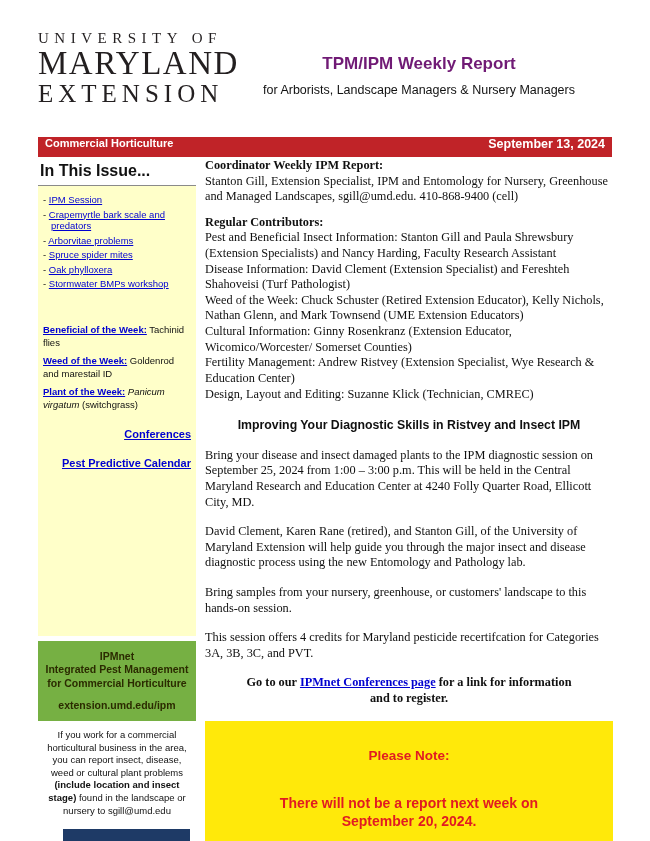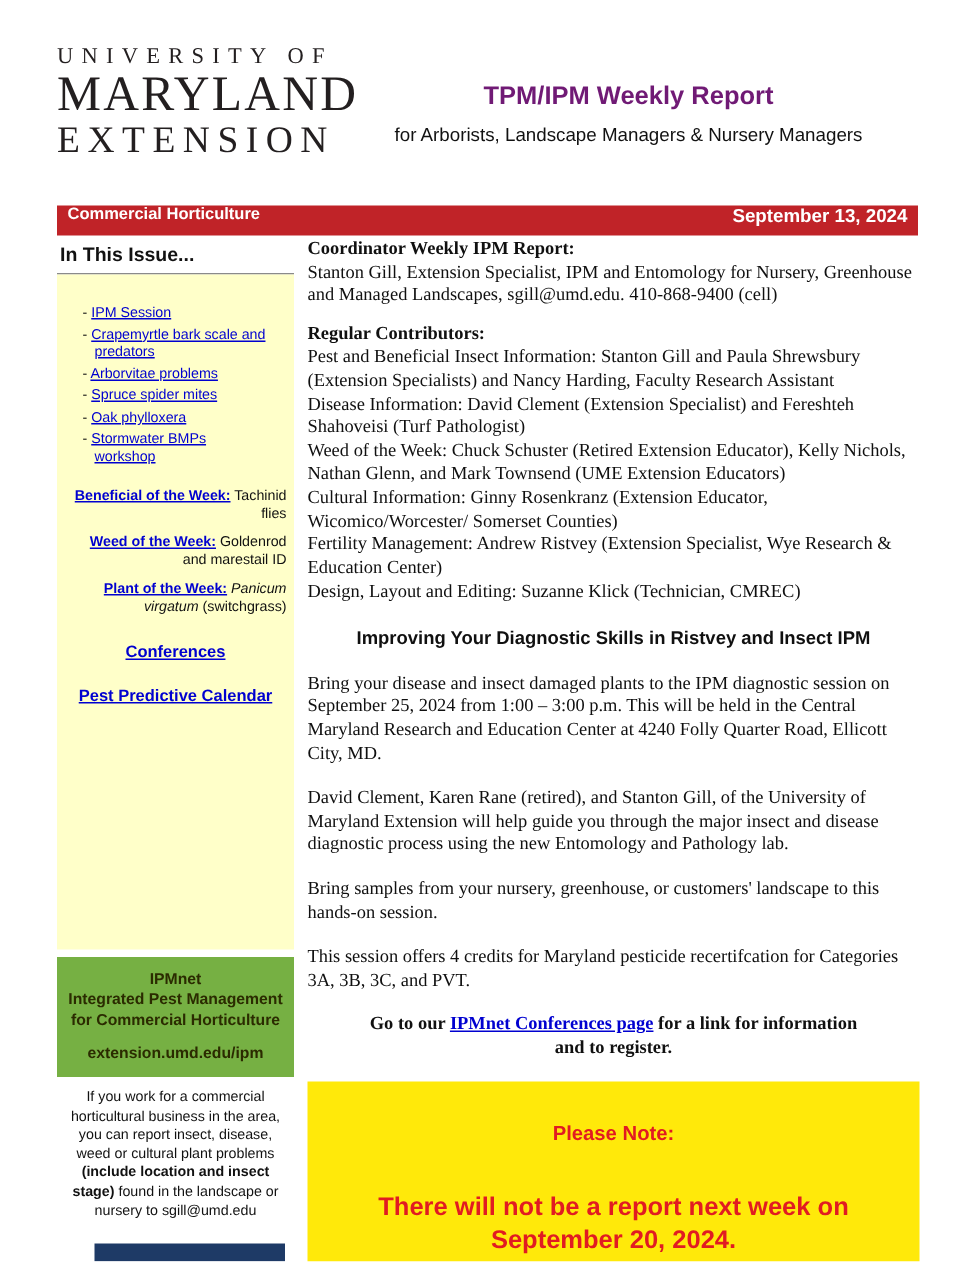--- a/index.html
+++ b/index.html
@@ -17,51 +17,51 @@
 
   
   .banner{position:absolute;left:38px;top:137px;width:574px;height:20px;background:#c02328;
           display:flex;justify-content:space-between;
           padding:0 7px;box-sizing:border-box;color:#fff;font-weight:bold;}
   .banner-left{font-size:11px;}
   .banner-right{font-size:12.5px;}
 
   
   .sidebar{position:absolute;left:38px;top:160px;width:158px;}
-  .sidebar-heading{font-size:13px;font-weight:bold;padding:2px 0 5px 2px;border-bottom:1px solid #8a8a8a;}
+  .sidebar-heading{font-size:16px;font-weight:bold;padding:2px 0 5px 2px;border-bottom:1px solid #8a8a8a;}
   .issue-box{background:#ffffc9;height:450px;box-sizing:border-box;padding:8px 5px 0 5px;}
-  .issue-links{list-style:none;margin:12px;padding:0;font-size:9.5px;}
+  .issue-links{list-style:none;margin:0;padding:0;font-size:9.5px;}
   .issue-links li{padding-left:8px;text-indent:-8px;margin-bottom:3px;line-height:1.22;}
   a.lnk{color:#0000d0;text-decoration:underline;cursor:pointer;}
-  .features{margin-top:14px;font-size:9.5px;line-height:1.32;text-align:right;}
+  .features{margin-top:34px;font-size:9.5px;line-height:1.32;}
   .feature{margin-bottom:6px;}
   .feature a.lnk{font-weight:bold;}
   .feature .ital{font-style:italic;}
-  .center-link{text-align:center;margin-top:17px;font-size:11px;font-weight:bold;}
+  .center-link{text-align:right;margin-top:17px;font-size:11px;font-weight:bold;text-decoration:underline;}
   .ipmnet-box{background:#76b043;text-align:center;padding:9px 4px 10px;color:#2b2b00;margin-top:5px;}
   .ipmnet-title{font-size:10.5px;font-weight:bold;line-height:1.28;}
   .ipmnet-url{font-size:10.5px;font-weight:bold;margin-top:9px;}
   .report-note{font-size:9.5px;text-align:center;line-height:1.32;padding:8px 2px 0;color:#111;}
   .report-note b{font-weight:bold;}
   .email-line{color:#111;text-decoration:none;}
 
   
   .content{position:absolute;left:205px;top:158px;width:408px;
            font-family:"Liberation Serif",serif;font-size:12.3px;line-height:1.27;color:#101010;}
   .bold-head{font-weight:bold;}
   .coordinator-text{margin-bottom:10px;}
   .article-heading{font-family:"Liberation Sans",sans-serif;font-size:12.3px;font-weight:bold;
                    text-align:center;margin:16px 0 14px;}
   .para{margin-bottom:14px;}
   .register{text-align:center;font-weight:bold;max-width:330px;margin:2px auto 14px;}
   .register a.lnk{font-weight:bold;}
   .notice{background:#ffe90a;padding:26px 10px 16px;text-align:center;
           font-family:"Liberation Sans",sans-serif;color:#e11b22;font-weight:bold;}
   .notice-title{font-size:13.5px;}
-  .notice-body{font-size:17px;max-width:330px;margin:30px auto 0;line-height:1.3;}
+  .notice-body{font-size:14px;max-width:330px;margin:30px auto 0;line-height:1.3;}
 
   
   .bottom-fragment{position:absolute;left:63px;top:829px;width:127px;height:12px;background:#1e3a66;}
 </style>
 </head>
 <body>
 
 <div class="page">
 
   <div class="logo">

